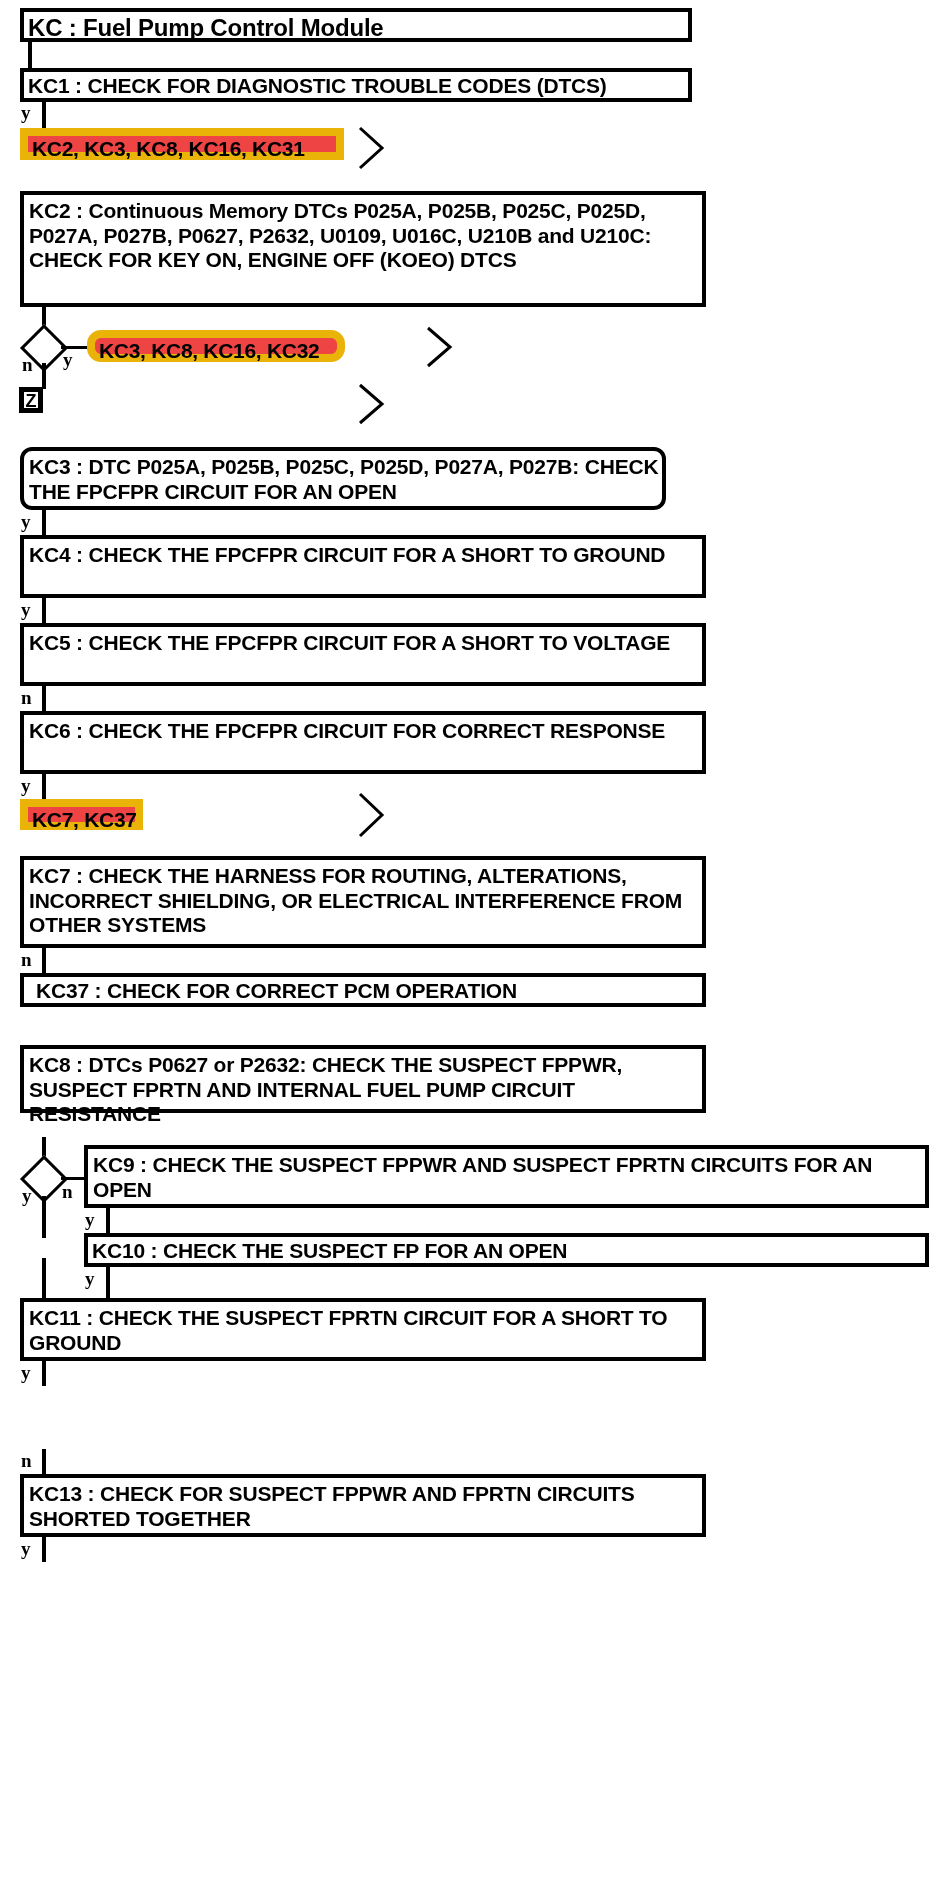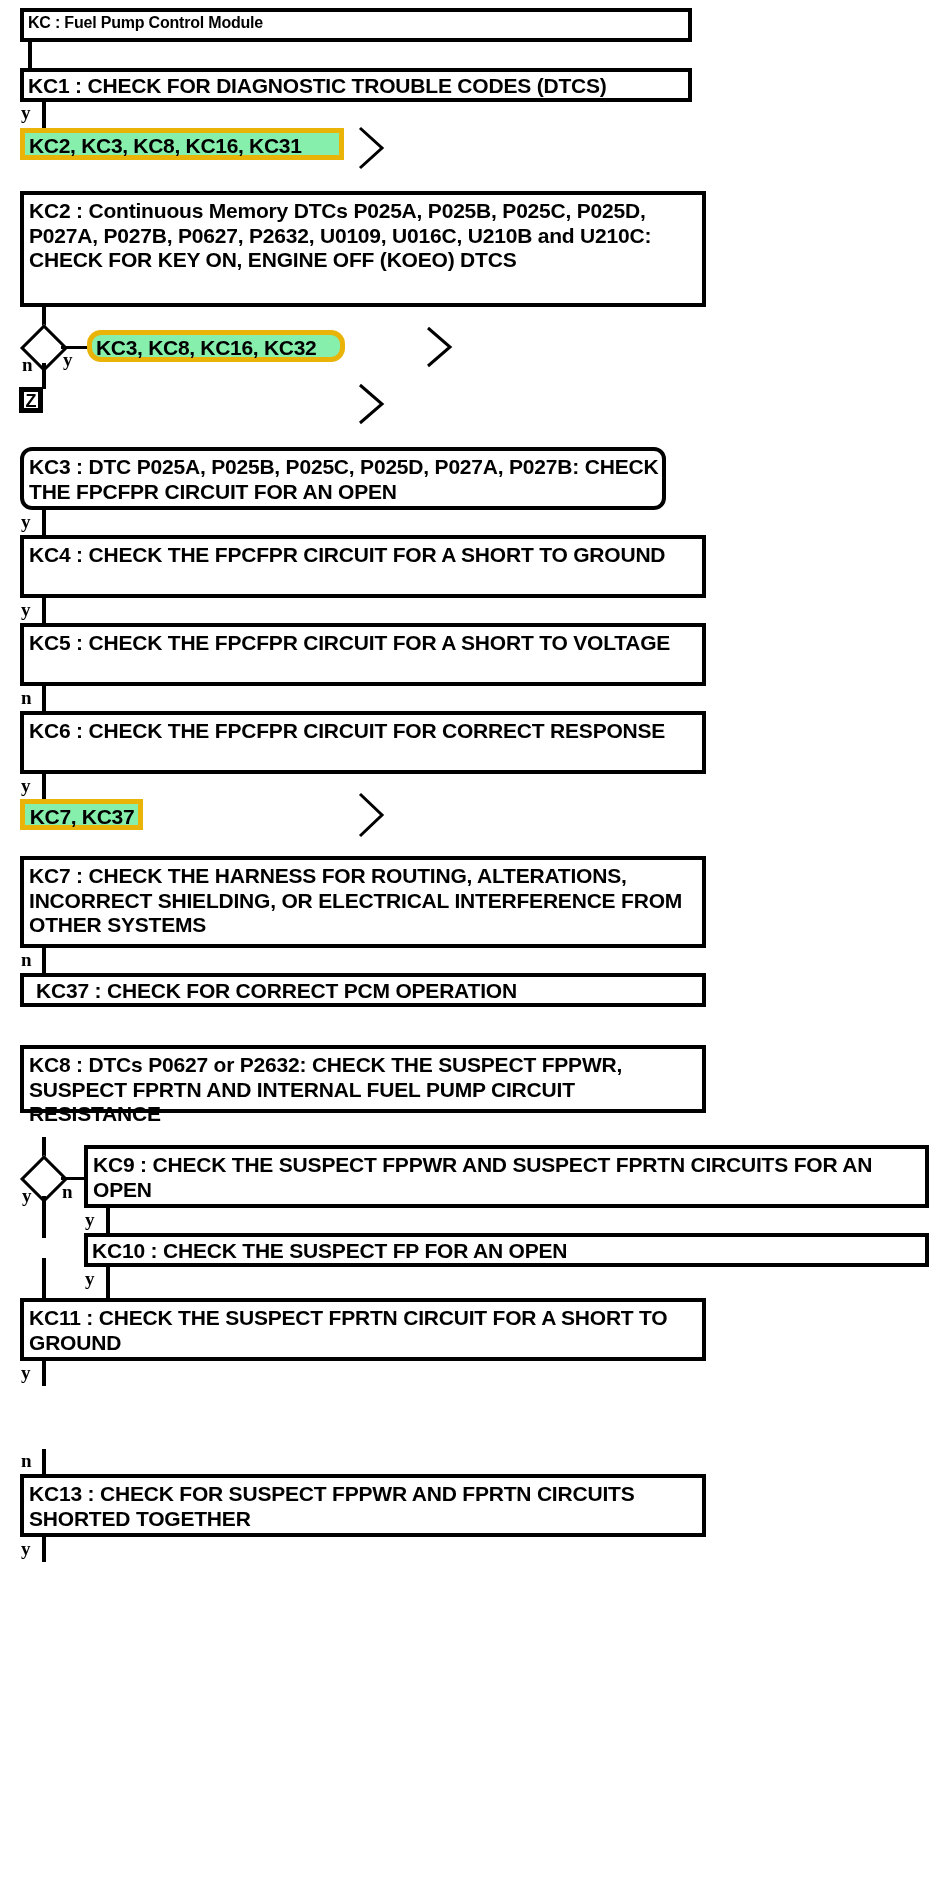--- a/index.html
+++ b/index.html
@@ -34,22 +34,22 @@
     padding: 4px 2px 4px 5px;
     white-space: pre-line;
   }
   .box.tight {
     padding: 2px 2px 2px 4px;
   }
 
   
   .refbox {
     position: absolute;
-    border: 5px solid #eab308;
-    background: #86efac;
+    border: 8px solid #eab308;
+    background: #ef4444;
     box-sizing: border-box;
     font-weight: bold;
     font-size: 21px;
     line-height: 1.05;
     letter-spacing: -0.3px;
     padding: 2px 3px 2px 4px;
     white-space: nowrap;
   }
 
   
@@ -104,21 +104,21 @@
     width: 30px;
     height: 56px;
   }
   .chevron svg { display: block; }
 </style>
 </head>
 <body>
 
 <div id="chart">
 
-  <div class="box tight" style="left:20px; top:8px; width:672px; height:34px; font-size:16px; border-width:4px;">KC : Fuel Pump Control Module</div>
+  <div class="box tight" style="left:20px; top:8px; width:672px; height:34px; font-size:24px; border-width:4px;">KC : Fuel Pump Control Module</div>
 
   <div class="vline" style="left:28px; top:42px; height:26px;"></div>
 
   <div class="box tight" style="left:20px; top:68px; width:672px; height:34px; border-width:4px;">KC1 : CHECK FOR DIAGNOSTIC TROUBLE CODES (DTCS)</div>
 
   <div class="blabel" style="left:21px; top:103px;">y</div>
   <div class="vline" style="left:42px; top:102px; height:26px;"></div>
 
   <div class="refbox" style="left:20px; top:128px; width:324px; height:32px;">KC2, KC3, KC8, KC16, KC31</div>
 

